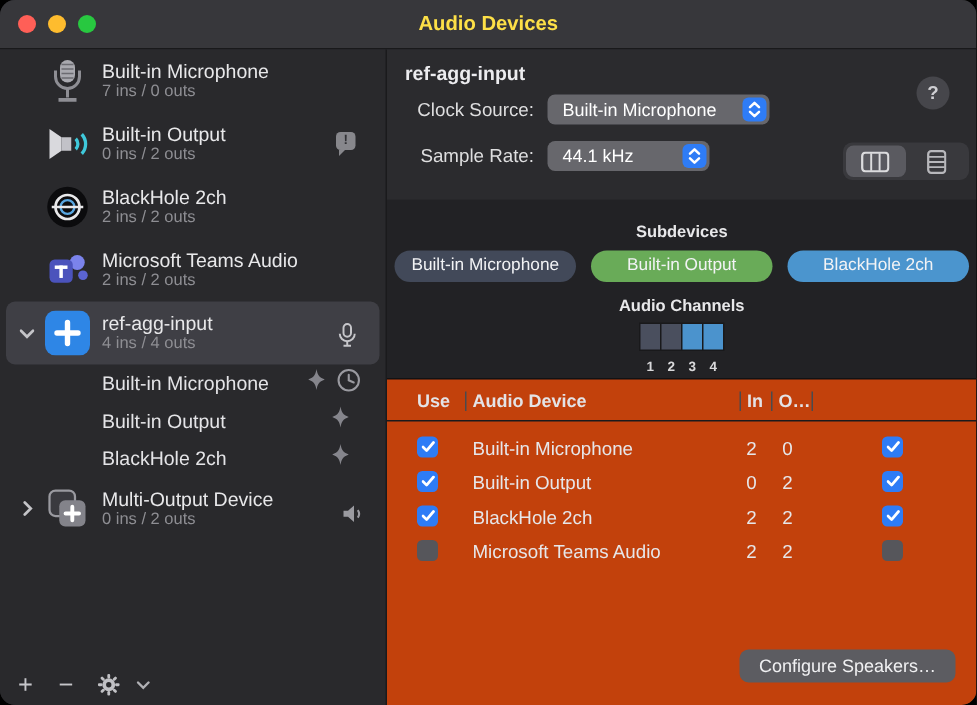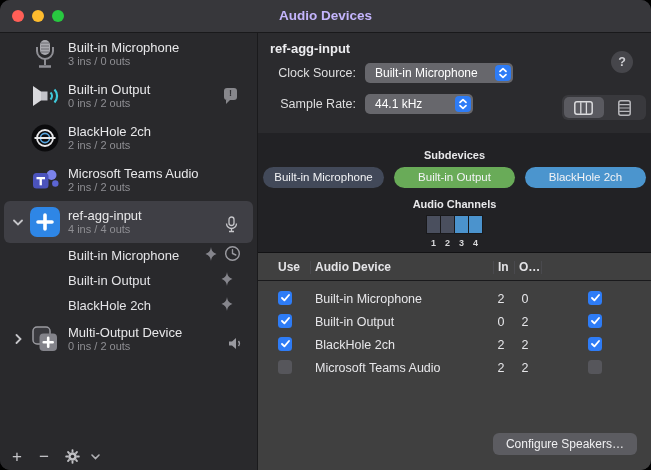--- a/index.html
+++ b/index.html
@@ -4,21 +4,21 @@
 <style>
   * { margin:0; padding:0; box-sizing:border-box; }
   html,body { background:#000; width:651px; height:470px; overflow:hidden;
     font-family:"Liberation Sans","DejaVu Sans",sans-serif; }
   .window { position:relative; width:651px; height:470px; border-radius:10px; overflow:hidden;
     background:#28282b; display:flex; flex-direction:column; }
 
   
   .titlebar { position:relative; height:33px; background:#37373b; border-bottom:1px solid #19191b;
     flex:none; }
-  .title { text-align:center; line-height:32px; font-size:13.5px; font-weight:bold; color:#c4b5fd; }
+  .title { text-align:center; line-height:32px; font-size:13.5px; font-weight:bold; color:#fde047; }
   .lights { position:absolute; left:12px; top:10px; display:flex; gap:8px; }
   .light { width:12px; height:12px; border-radius:50%; }
   .light.red { background:#ff5f57; } .light.yellow { background:#febc2e; } .light.green { background:#28c840; }
 
   
   .content { flex:1; display:flex; min-height:0; }
 
   
   .sidebar { width:258px; flex:none; background:#29292c; border-right:1px solid #1a1a1c;
     position:relative; display:flex; flex-direction:column; }
@@ -72,21 +72,21 @@
   .pill-0 { background:#424959; } .pill-1 { background:#69ab58; } .pill-2 { background:#4b95ce; }
   .in-label { margin-top:10px; font-size:11px; font-weight:bold; color:#e8e8ea; }
   .chstrip { margin-top:5px; display:inline-flex; gap:1px; padding:1px; background:#19191b; }
   .chbox { width:13px; height:17px; background:#4a4f5e; }
   .chbox.on { background:#4b93cd; }
   .chnums { display:flex; justify-content:center; gap:0; margin-top:1px; }
   .chnums span { width:14px; font-size:9px; font-weight:bold; color:#d8d8da; }
   .out-label { margin-top:5px; font-size:11px; font-weight:bold; color:#e8e8ea; }
 
   
-  .tablewrap { flex:1; position:relative; background:#404040; border-top:1px solid #121214; min-height:0; }
+  .tablewrap { flex:1; position:relative; background:#c2410c; border-top:1px solid #121214; min-height:0; }
   .thead { position:relative; height:28px; border-bottom:1px solid #1a1a1c; }
   .th { position:absolute; top:7px; font-size:12px; font-weight:bold; color:#e3e3e6; white-space:nowrap; }
   .vsep { position:absolute; top:8px; width:1px; height:13px; background:#4a4a4e; }
   .trows { position:relative; margin-top:7px; }
   .trow { position:relative; height:23px; }
   .cb { position:absolute; width:14px; height:14px; border-radius:3.5px; background:#56565b; top:3px;
     display:flex; align-items:center; justify-content:center; }
   .cb.on { background:#2e7cf6; }
   .cb svg { opacity:0; } .cb.on svg { opacity:1; }
   .cb-use { left:20px; } .cb-drift { left:330px; }
@@ -120,21 +120,21 @@
           <svg width="26" height="30" viewBox="0 0 26 30">
               <rect x="8" y="1" width="10" height="15" rx="5" fill="#a9a9af"></rect>
               <path d="M9 4 h8 M9 7 h8 M9 10 h8 M9 13 h8" stroke="#6b6b71" stroke-width="1"></path>
               <path d="M5 8 v4 a8 8 0 0 0 16 0 v-4" stroke="#8e8e94" stroke-width="2" fill="none"></path>
               <line x1="13" y1="20" x2="13" y2="26" stroke="#8e8e94" stroke-width="2"></line>
               <line x1="7" y1="27.5" x2="19" y2="27.5" stroke="#8e8e94" stroke-width="2.5"></line>
             </svg>
         </span>
         <span class="txt">
           <div class="t1">Built-in Microphone</div>
-          <div class="t2">3 ins / 0 outs</div>
+          <div class="t2">7 ins / 0 outs</div>
         </span>
       </div>
 
       <div class="srow">
         <span class="chev"></span>
         <span class="dev-icon">
           <svg width="30" height="26" viewBox="0 0 30 26">
               <path d="M3 3 L3 23 L11 17.5 L11 8.5 Z" fill="#d9d9dd"></path>
               <rect x="11" y="8.5" width="6.5" height="9" fill="#c2c2c8"></rect>
               <path d="M20.5 9.5 a5 5 0 0 1 0 7" stroke="#3fc9db" stroke-width="2.2" fill="none"></path>

